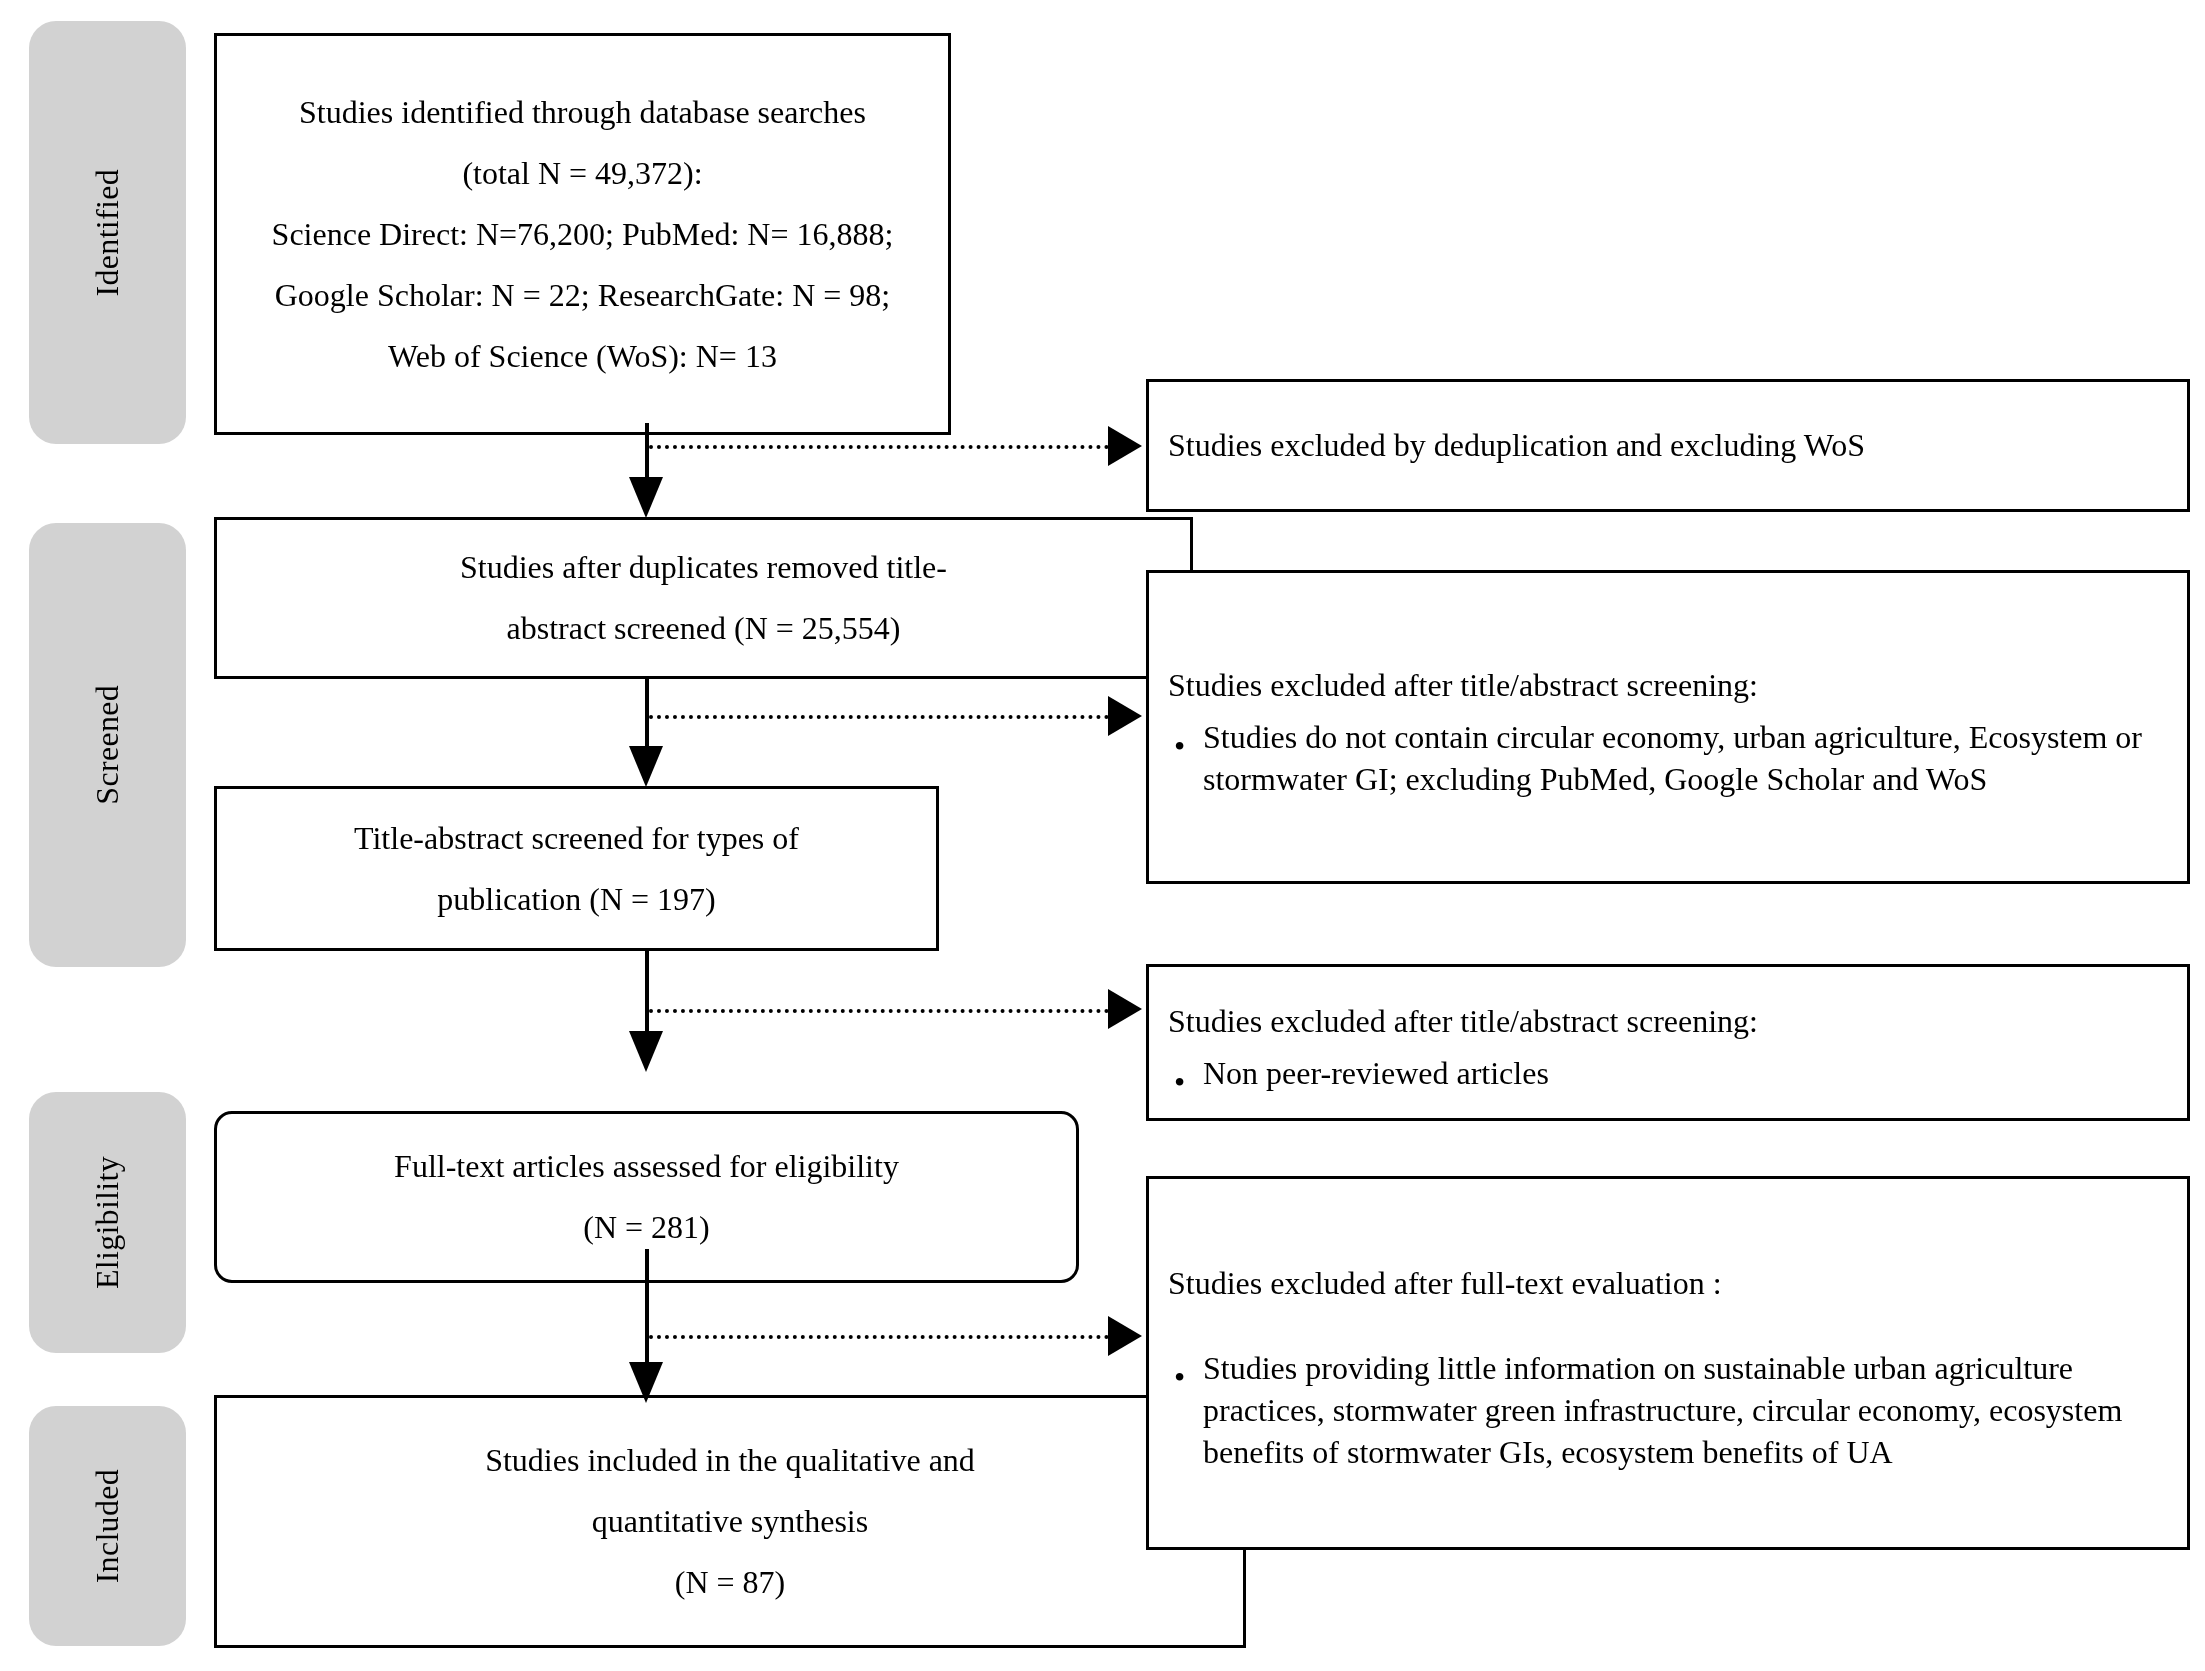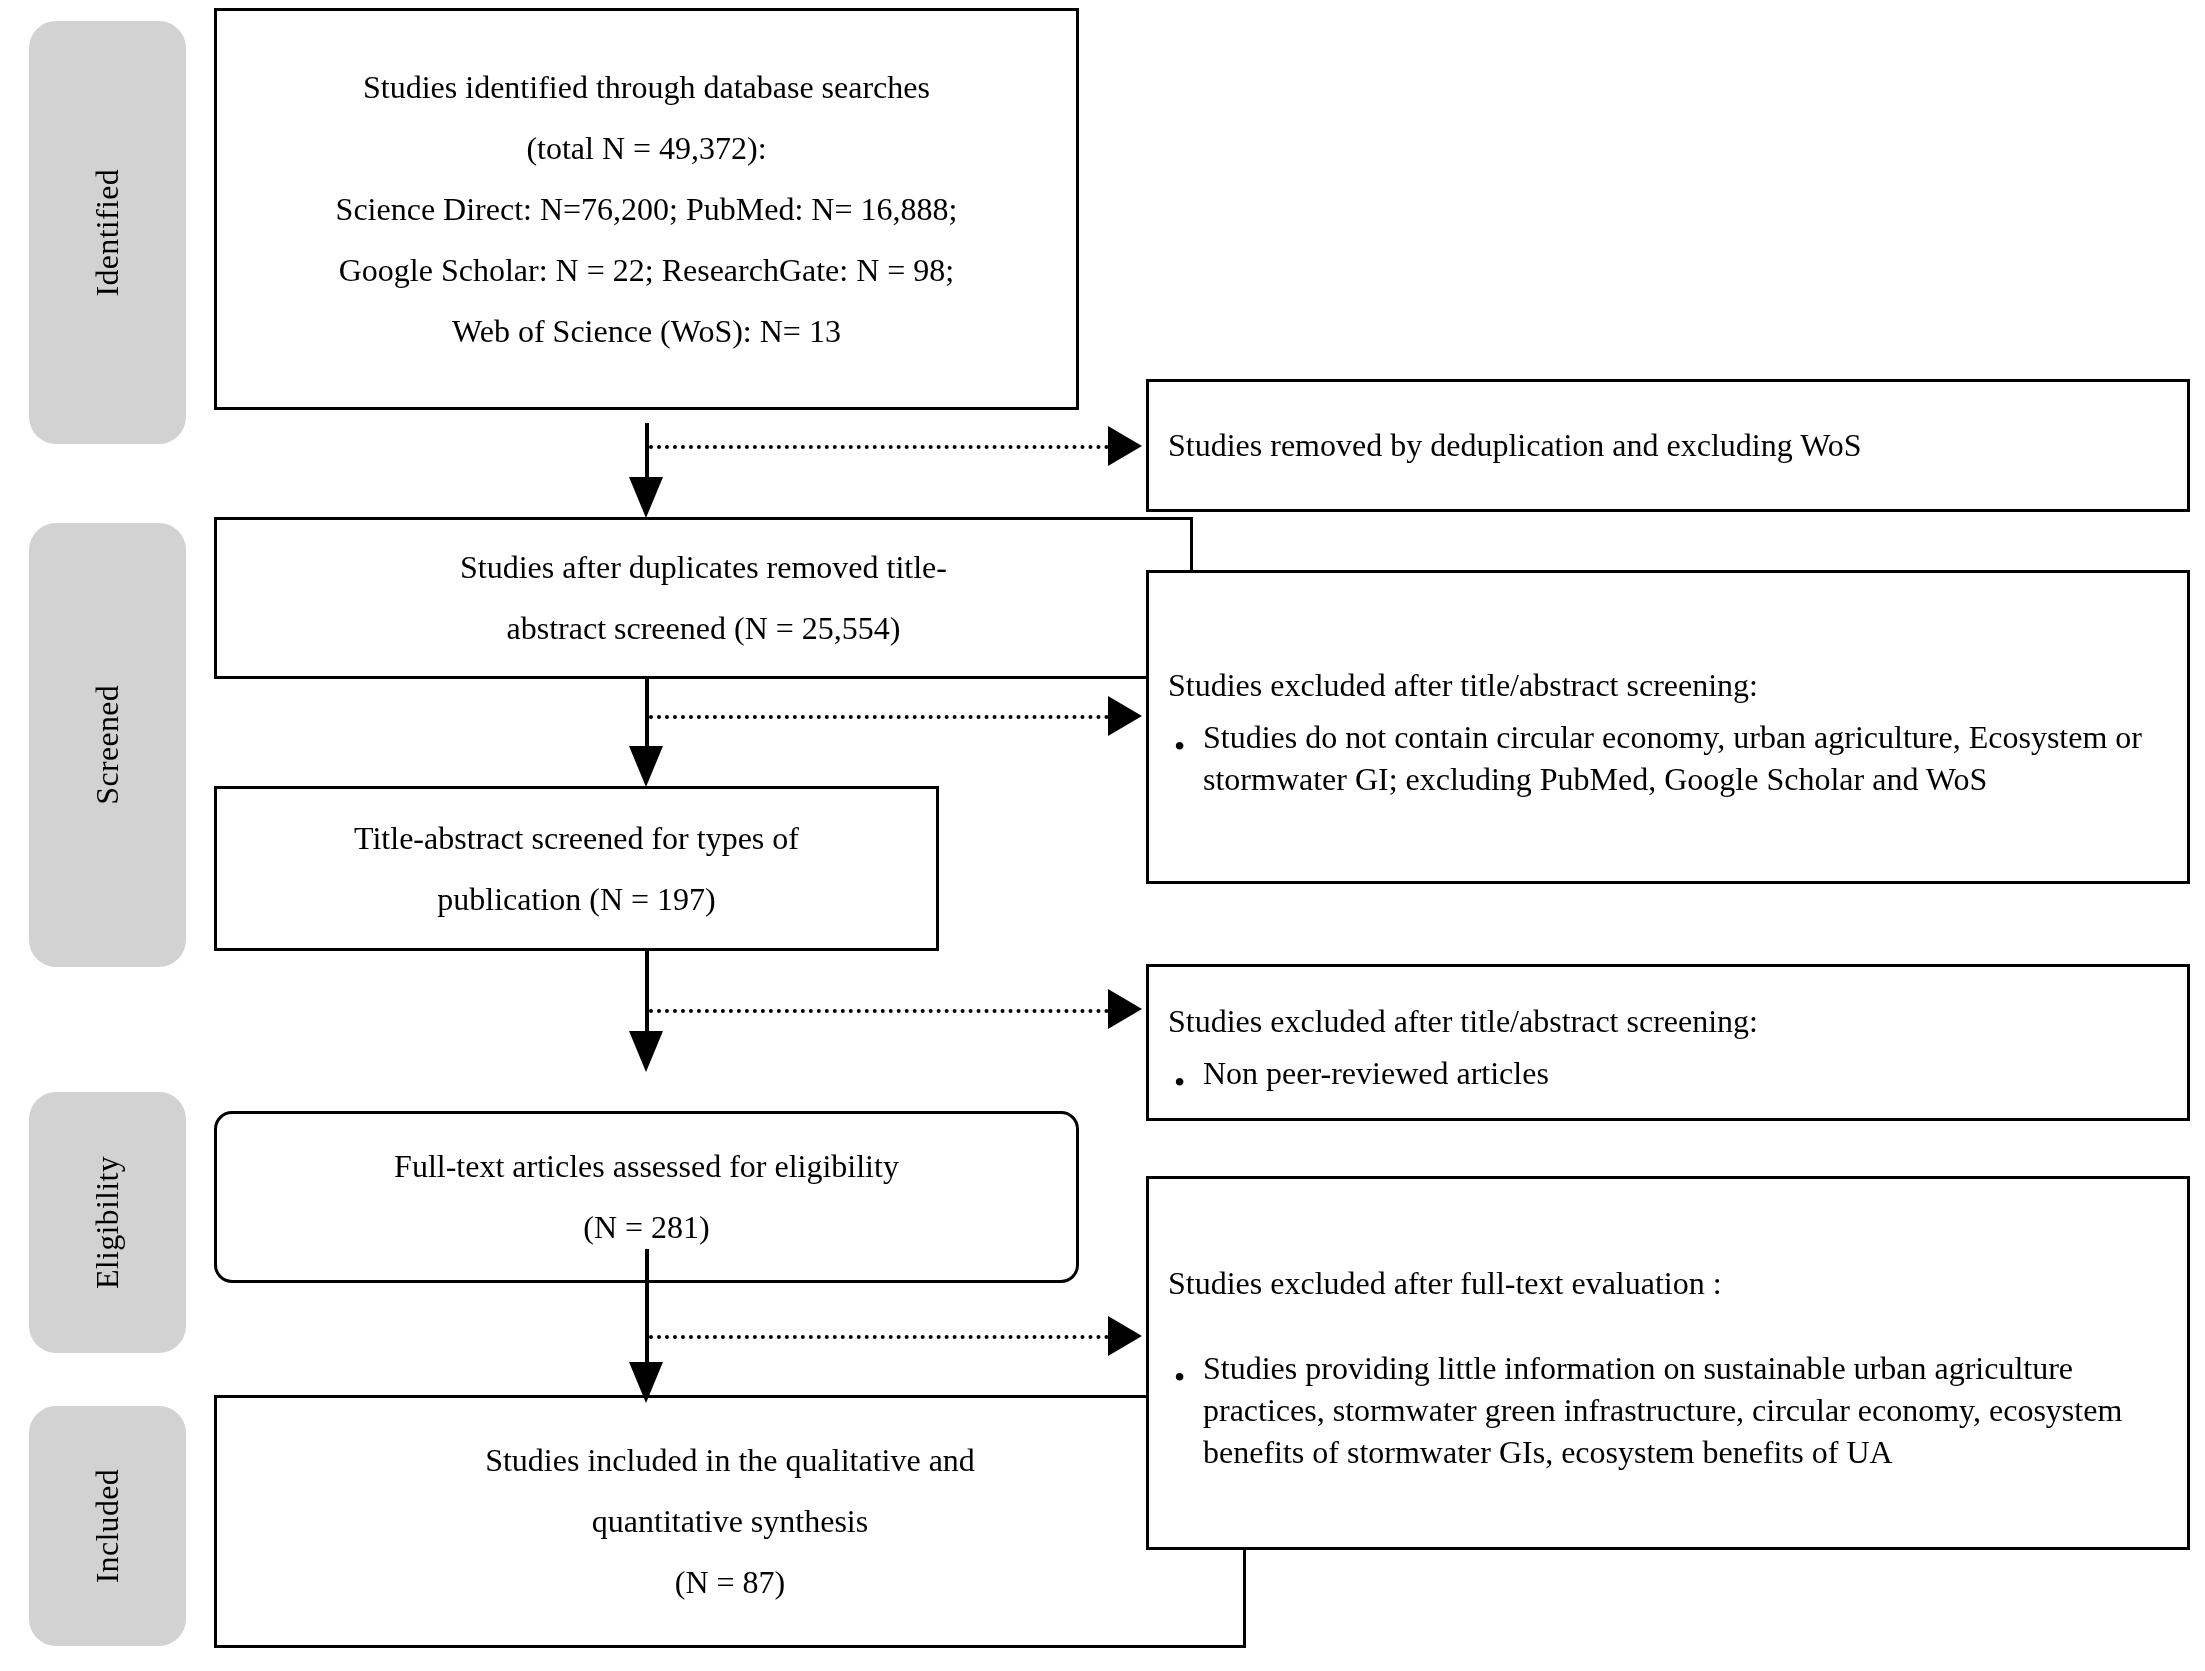--- a/index.html
+++ b/index.html
@@ -127,21 +127,21 @@
   </div>
 
   <div class="stage" style="left:29px; top:1092px; width:157px; height:261px;">
     <span class="stage-label">Eligibility</span>
   </div>
 
   <div class="stage" style="left:29px; top:1406px; width:157px; height:240px;">
     <span class="stage-label">Included</span>
   </div>
 
-  <div class="box box-center" style="left:214px; top:8px; width:865px; height:402px;text-align:center;">
+  <div class="box box-center" style="left:214px; top:33px; width:737px; height:402px;text-align:center;">
     <div class="line">Studies identified through database searches</div>
     <div class="line">(total N = 49,372):</div>
     <div class="line">Science Direct: N=76,200; PubMed: N= 16,888;</div>
     <div class="line">Google Scholar: N = 22; ResearchGate: N = 98;</div>
     <div class="line">Web of Science (WoS): N= 13</div>
   </div>
 
   <div class="box box-center" style="left:214px; top:517px; width:979px; height:162px;">
     <div class="line">Studies after duplicates removed title-</div>
     <div class="line">abstract screened (N = 25,554)</div>
@@ -157,21 +157,21 @@
     <div class="line">(N = 281)</div>
   </div>
 
   <div class="box box-center" style="left:214px; top:1395px; width:1032px; height:253px;">
     <div class="line">Studies included in the qualitative and</div>
     <div class="line">quantitative synthesis</div>
     <div class="line">(N = 87)</div>
   </div>
 
   <div class="box box-left" style="left:1146px; top:379px; width:1044px; height:133px;">
-    <div class="line pad-l">Studies removed by deduplication and excluding WoS</div>
+    <div class="line pad-l">Studies excluded by deduplication and excluding WoS</div>
   </div>
 
   <div class="box box-left" style="left:1146px; top:570px; width:1044px; height:314px;">
     <div class="line-wrap pad-l">Studies excluded after title/abstract screening:</div>
     <ul class="bullets">
       <li>Studies do not contain circular economy, urban agriculture, Ecosystem or stormwater GI; excluding PubMed, Google Scholar and WoS</li>
     </ul>
   </div>
 
   <div class="box box-left" style="left:1146px; top:964px; width:1044px; height:157px;">

